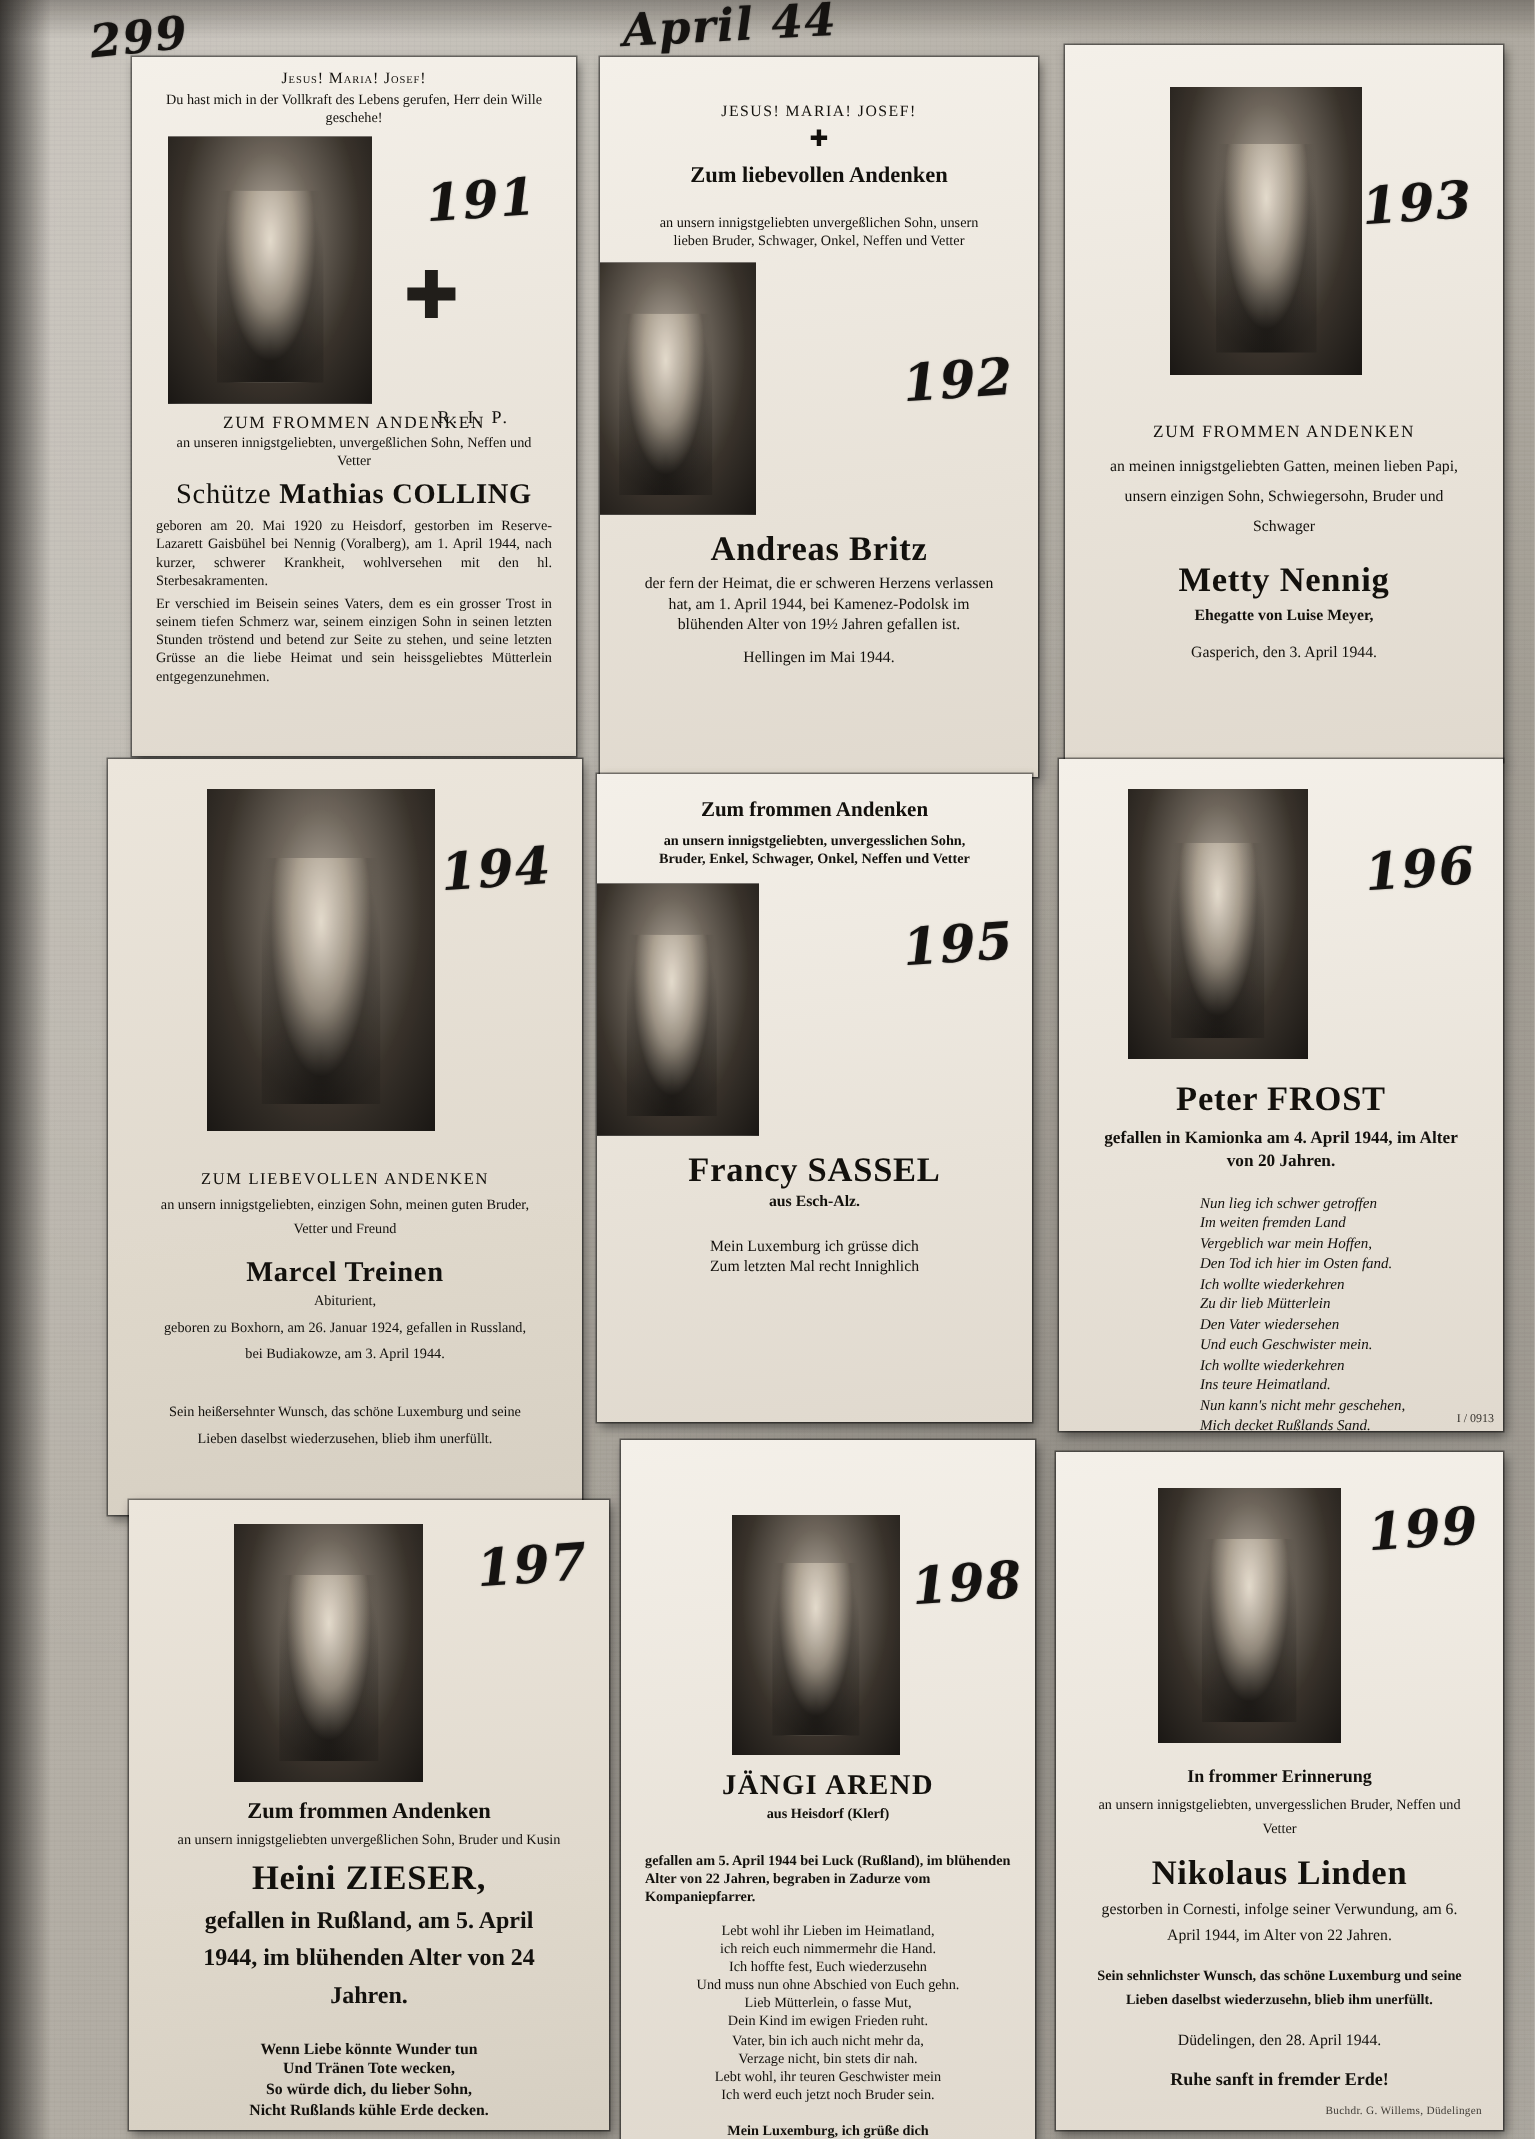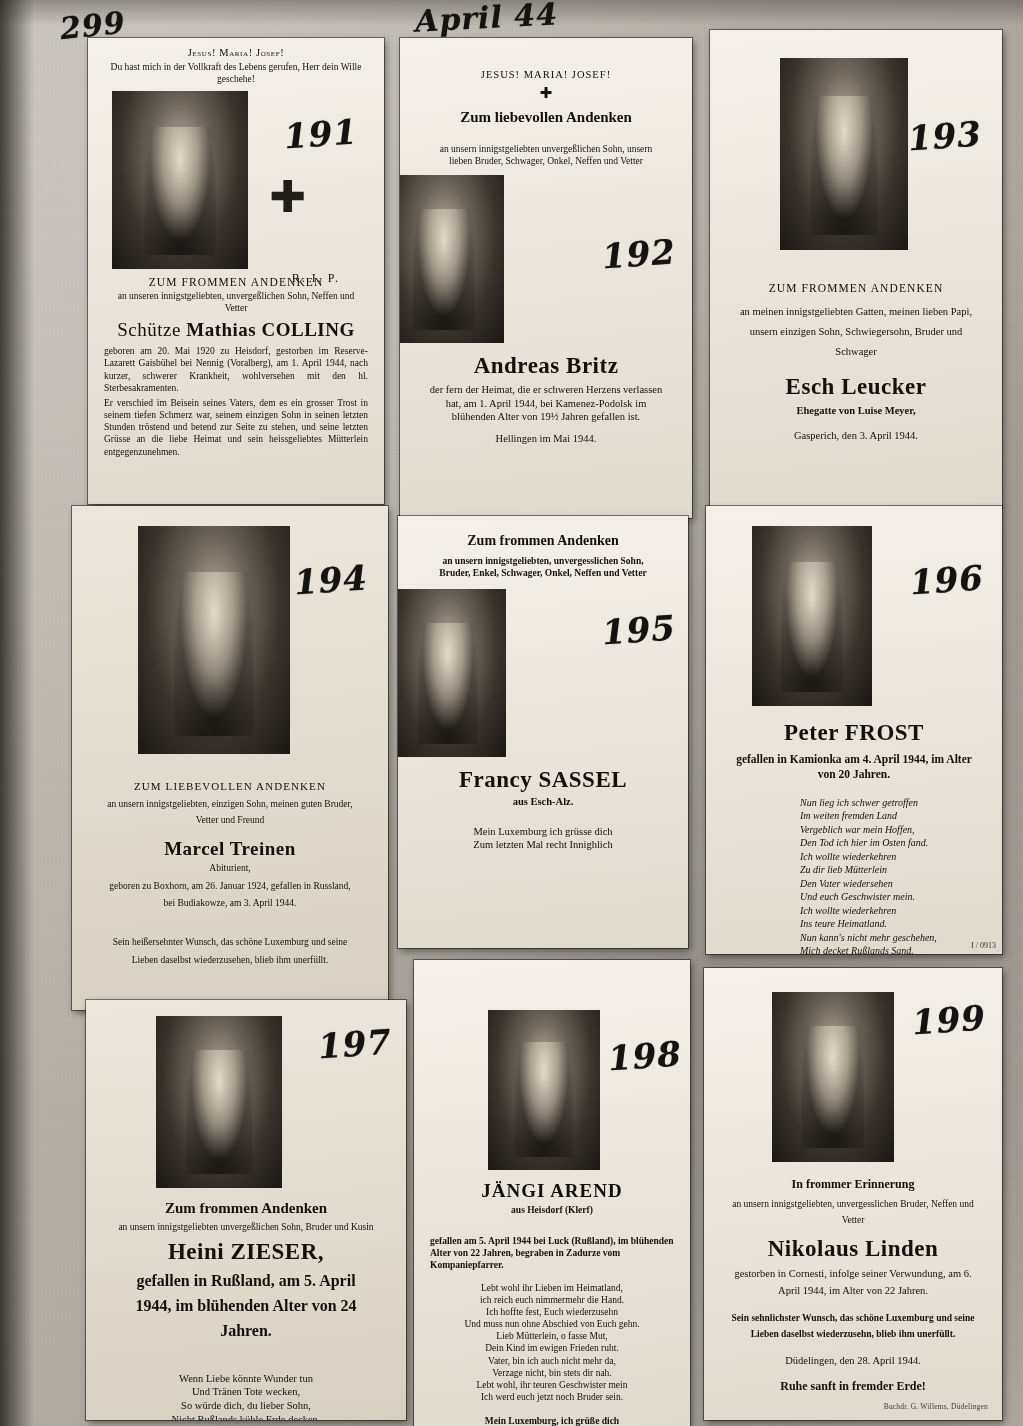--- a/index.html
+++ b/index.html
@@ -141,21 +141,21 @@
   <div class="name n-lg" style="margin-top:10px;">Andreas Britz</div>
   <div class="sm" style="margin:4px 16px 0;">der fern der Heimat, die er schweren Herzens verlassen hat, am 1. April 1944, bei Kamenez-Podolsk im blühenden Alter von 19½ Jahren gefallen ist.</div>
   <div class="sm" style="margin-top:8px;">Hellingen im Mai 1944.</div>
 </div>
 
 <div class="card" style="left:710px;top:30px;width:292px;height:478px;">
   <div class="hand num" style="position:absolute;right:20px;top:86px;">193</div>
   <div class="photo" style="width:128px;height:192px;margin-top:22px;margin-left:62px;"></div>
   <div class="hdr caps" style="margin-top:32px;">ZUM FROMMEN ANDENKEN</div>
   <div class="sm" style="margin:8px 18px 0;line-height:1.9;">an meinen innigstgeliebten Gatten, meinen lieben Papi, unsern einzigen Sohn, Schwiegersohn, Bruder und Schwager</div>
-  <div class="name n-lg" style="margin-top:12px;">Esch Leucker</div>
+  <div class="name n-lg" style="margin-top:12px;">Metty Nennig</div>
   <div class="sm" style="margin-top:4px;font-weight:700;">Ehegatte von Luise Meyer,</div>
   <div class="sm" style="margin-top:12px;">Gasperich, den 3. April 1944.</div>
 </div>
 
 <div class="card dark" style="left:72px;top:506px;width:316px;height:504px;">
   <div class="hand num" style="position:absolute;right:20px;top:54px;">194</div>
   <div class="photo" style="width:152px;height:228px;margin-top:14px;margin-left:58px;"></div>
   <div class="hdr caps" style="margin-top:26px;font-size:11px;">ZUM LIEBEVOLLEN ANDENKEN</div>
   <div class="tiny" style="margin:4px 18px 0;line-height:1.7;">an unsern innigstgeliebten, einzigen Sohn, meinen guten Bruder, Vetter und Freund</div>
   <div class="name n-md" style="margin-top:10px;">Marcel Treinen</div>
@@ -195,21 +195,21 @@
   <div class="code">I / 0913</div>
 </div>
 
 <div class="card dark" style="left:86px;top:1000px;width:320px;height:420px;">
   <div class="hand num" style="position:absolute;right:14px;top:24px;">197</div>
   <div class="photo" style="width:126px;height:172px;margin-top:10px;margin-left:62px;"></div>
   <div class="md script" style="font-size:15px;margin-top:10px;font-style:normal;">Zum frommen Andenken</div>
   <div class="tiny" style="margin:3px 22px 0;">an unsern innigstgeliebten unvergeßlichen Sohn, Bruder und Kusin</div>
   <div class="name n-lg" style="margin-top:6px;">Heini ZIESER,</div>
   <div class="sm" style="margin:4px 24px 0;font-weight:700;font-size:16px;line-height:1.55;">gefallen in Rußland, am 5. April 1944, im blühenden Alter von 24 Jahren.</div>
-  <div class="sm" style="margin:28px 14px 0;white-space:pre-line;font-weight:400;">Wenn Liebe könnte Wunder tun
+  <div class="sm" style="margin:16px 14px 0;white-space:pre-line;font-weight:700;">Wenn Liebe könnte Wunder tun
 Und Tränen Tote wecken,
 So würde dich, du lieber Sohn,
 Nicht Rußlands kühle Erde decken.</div>
   <div class="sm" style="margin-top:10px;">Vichten, den 3. Mai 1944.</div>
 </div>
 
 <div class="card" style="left:414px;top:960px;width:276px;height:466px;">
   <div class="hand num" style="position:absolute;right:8px;top:76px;">198</div>
   <div class="photo" style="width:112px;height:160px;margin-top:44px;margin-left:66px;"></div>
   <div class="name n-md" style="margin-top:10px;letter-spacing:1px;">JÄNGI AREND</div>

